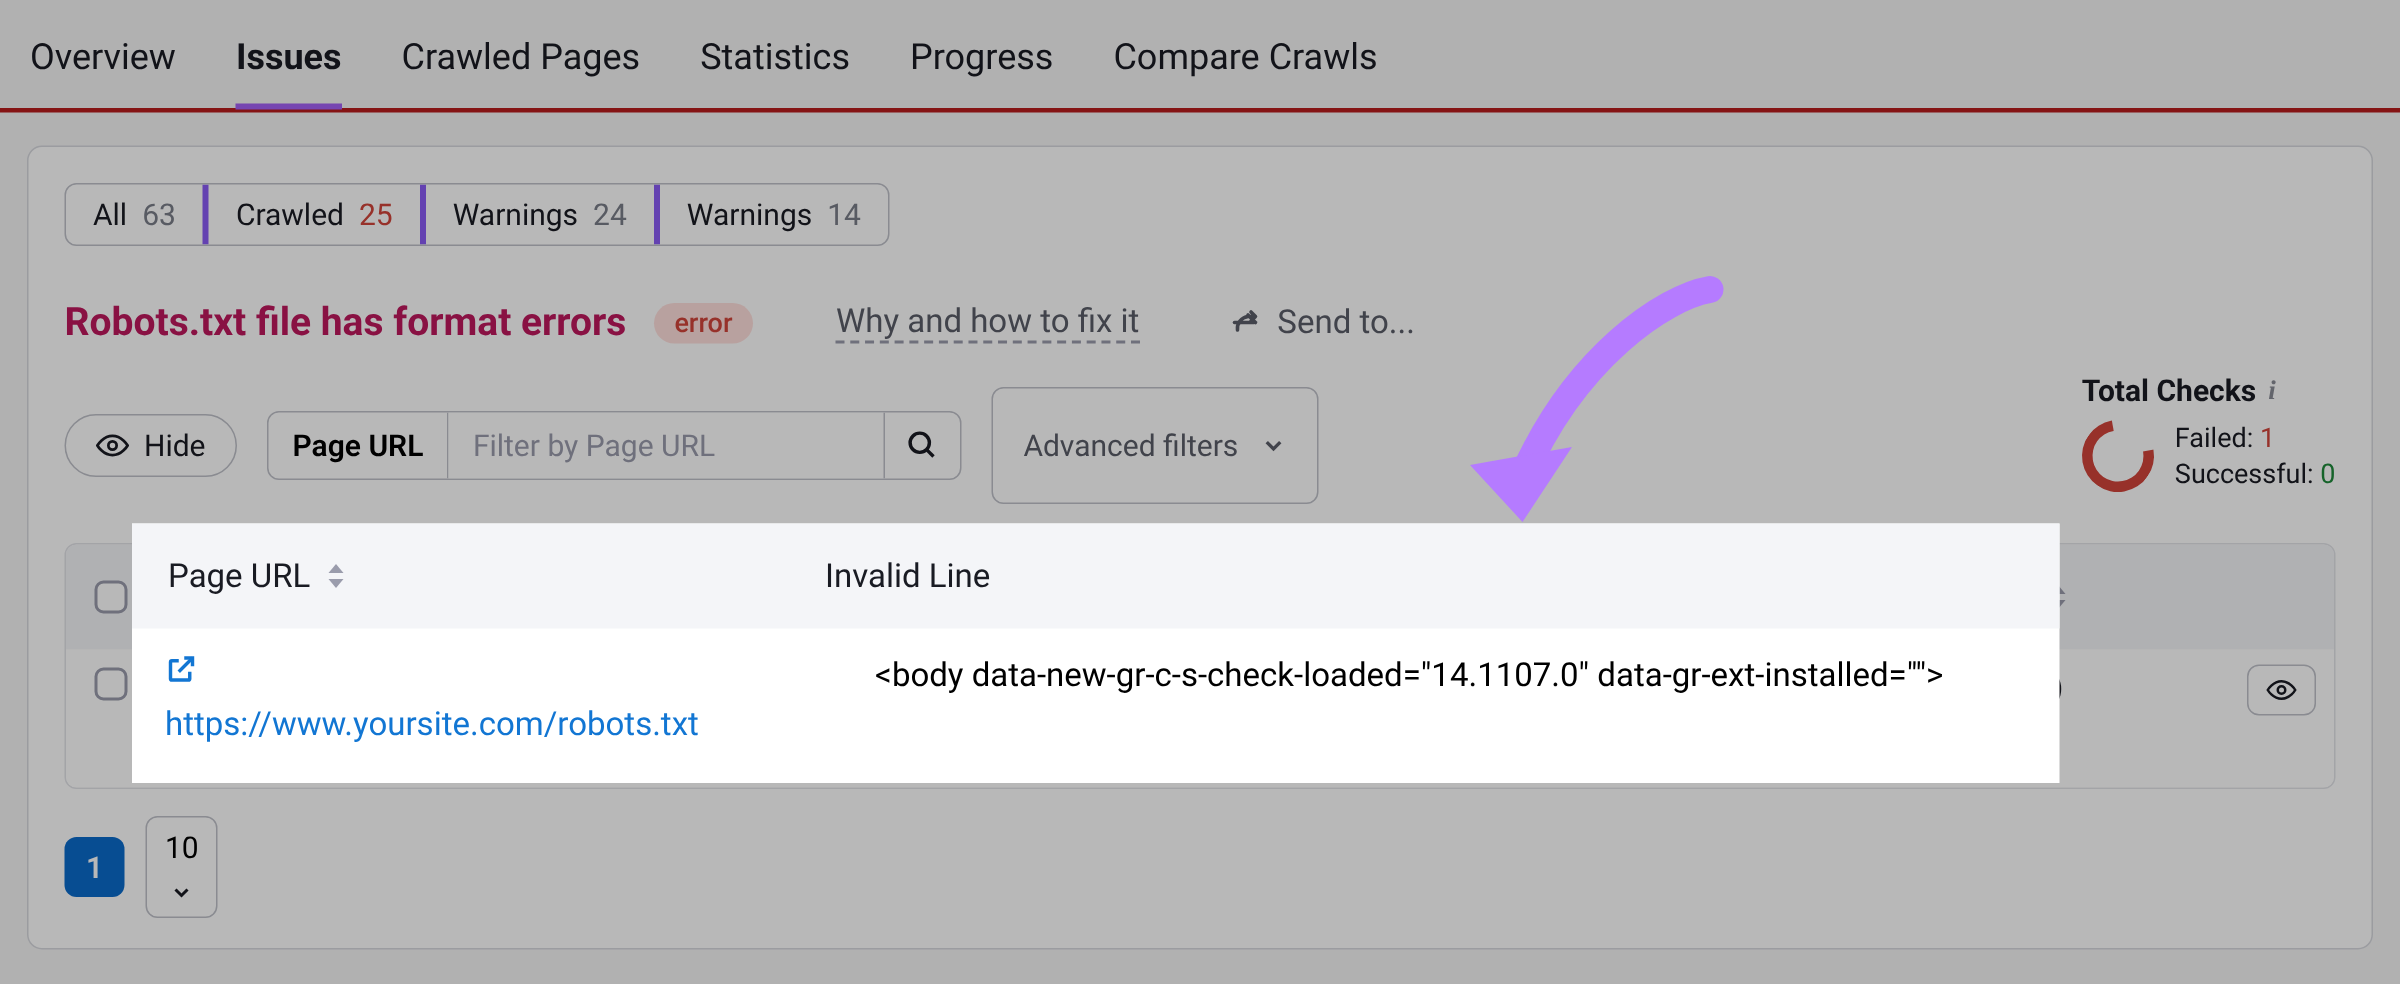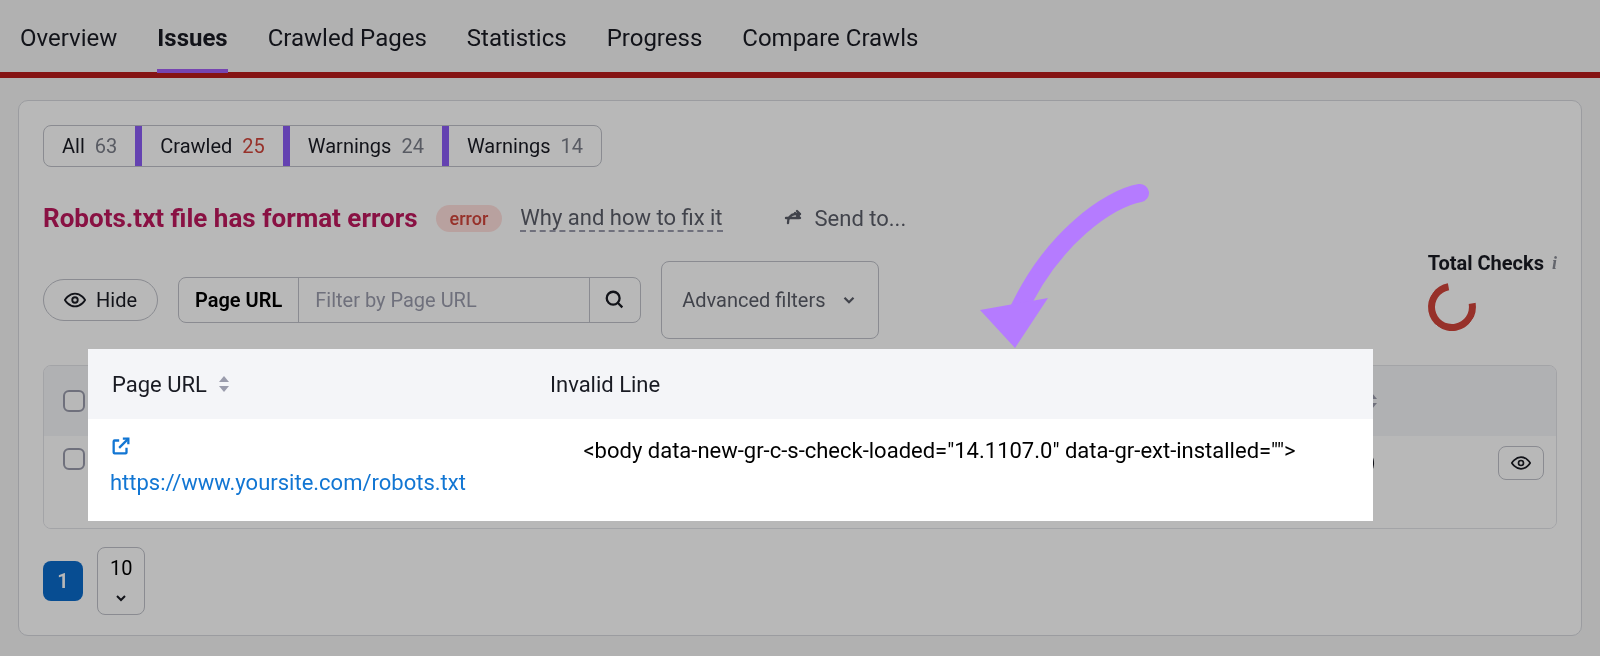--- a/index.html
+++ b/index.html
@@ -2,40 +2,40 @@
 <html><head>
 <meta charset="utf-8">
 <style>
   * { box-sizing: border-box; margin: 0; padding: 0; font-family: -apple-system, BlinkMacSystemFont, "Segoe UI", Roboto, sans-serif; }
   body { width: 1600px; height: 656px; background: #f5f5f6; overflow: hidden; position: relative; }
 
   
   .dim { position: absolute; inset: 0; background: rgba(0,0,0,0.28); z-index: 5; pointer-events:none; }
 
   
-  .tabs { display: flex; gap: 40px; padding: 24px 20px 0 20px; border-bottom: 6px solid #b91c1c; }
+  .tabs { display: flex; gap: 40px; padding: 24px 20px 0 20px; border-bottom: 3px solid #b91c1c; }
   .tab { font-size: 24px; color: #191b23; padding-bottom: 20px; cursor: pointer; position: relative; }
   .tab.active { font-weight: 700; }
   .tab.active::after { content:""; position:absolute; left:0; right:0; bottom:-1px; height:4px; background:#a460f5; }
 
   
   .panel { margin: 22px 18px 0 18px; background: #fff; border: 1px solid #d7d9de; border-radius: 10px; padding: 24px 24px 20px 24px; position: relative; }
 
   
   .pills { display:flex; border:1px solid #bfc1c9; border-radius:8px; overflow:hidden; width:max-content; }
-  .pill { padding: 8px 18px; font-size: 20px; color:#191b23; border-right:7px solid #8b5cf6; display:flex; gap:10px; align-items:center; cursor:pointer; }
+  .pill { padding: 8px 18px; font-size: 20px; color:#191b23; border-right:4px solid #8b5cf6; display:flex; gap:10px; align-items:center; cursor:pointer; }
   .pill:last-child { border-right:none; }
   .pill .count { color:#7b7e89; }
   .pill.errors .count { color:#d1453b; }
 
   
   .title-row { display:flex; align-items:center; gap:18px; margin-top: 36px; }
   .issue-title { font-size: 26px; font-weight: 700; color:#be185d; }
   .badge-error { background:#ffe0dd; color:#d1453b; border-radius:14px; padding:3px 14px; font-size:18px; font-weight:500; }
-  .fixit { font-size: 22px; color:#5b5e69; border-bottom: 2px dashed #9a9cac; cursor:pointer; }
+  .fixit { font-size: 22px; color:#5b5e69; border-bottom: 2px dashed #9a9cac; cursor:pointer;margin-left:37px; }
   .sendto { display:flex; align-items:center; gap:10px; font-size:22px; color:#5b5e69; cursor:pointer; }
 
   
   .controls { display:flex; align-items:center; gap:20px; margin-top: 28px; }
   .hide-btn { display:flex; align-items:center; gap:10px; border:1px solid #bfc1c9; border-radius:22px; padding:8px 20px; font-size:20px; color:#191b23; cursor:pointer; }
   .url-group { display:flex; border:1px solid #bfc1c9; border-radius:8px; overflow:hidden; }
   .url-label { padding:10px 16px; font-size:20px; font-weight:600; border-right:1px solid #bfc1c9; }
   .url-input { border:none; outline:none; padding:10px 16px; font-size:20px; width:290px; color:#333; }
   .url-input::placeholder { color:#9a9cac; }
   .search-btn { border-left:1px solid #bfc1c9; padding:10px 14px; cursor:pointer; display:flex; align-items:center; }
@@ -181,20 +181,30 @@
   </div>
 
   <div class="totals">
     <div style="display:flex;flex-direction:column;gap:8px;">
       <div class="totals-head">
         <span>Total Checks</span>
         <span class="info-i">i</span>
       </div>
       <div style="display:flex;align-items:center;gap:14px;">
         <div class="ring"></div>
+        <div class="totals-lines">
+          <div>
+            <span>Failed:</span>
+            <span class="failed-n">1</span>
+          </div>
+          <div>
+            <span>Successful:</span>
+            <span class="success-n">0</span>
+          </div>
+        </div>
       </div>
     </div>
   </div>
 
   <div class="tbl">
     <div class="thead">
       <div class="th-check">
           <div class="checkbox"></div>
         </div>
       <div class="th-url">

